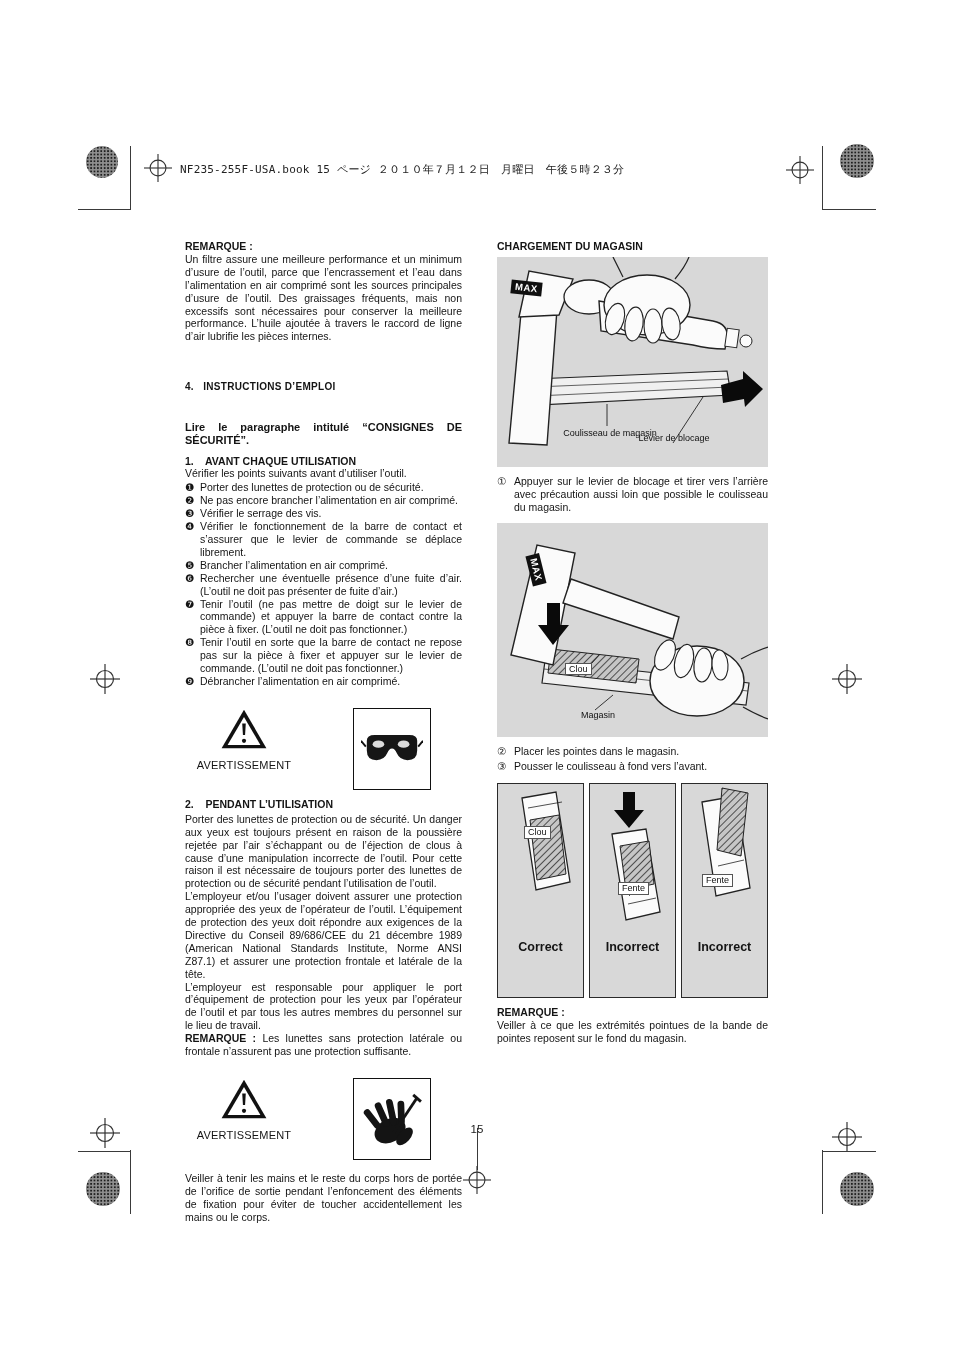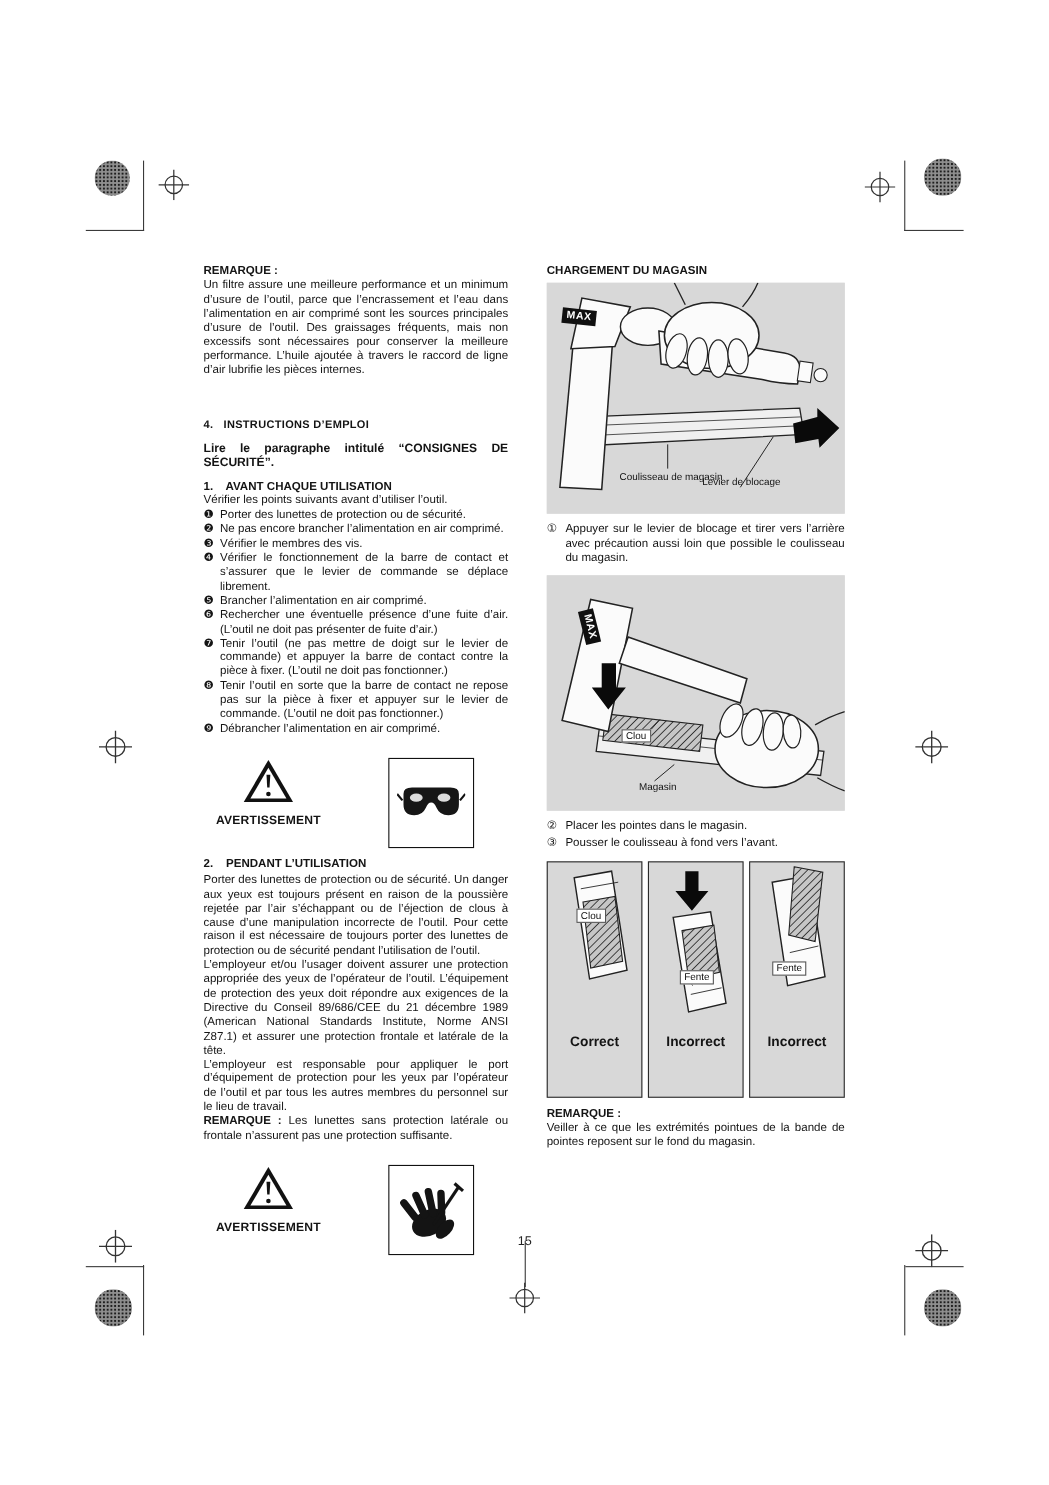--- a/index.html
+++ b/index.html
@@ -19,30 +19,30 @@
   .header-line {
     position:absolute; left:180px; top:162px;
     font-family:"DejaVu Sans Mono", monospace; font-size:11px; color:#222;
     white-space:nowrap; letter-spacing:.2px;
   }
   .col { position:absolute; font-size:10.5px; line-height:1.23; }
   .b { font-weight:bold; }
   .just { text-align:justify; }
   .prelines { white-space:pre-line; }
   .sect { margin-top:38px; font-size:10px; font-weight:bold; letter-spacing:.3px; }
-  .intro { margin-top:8px; font-size:11px; }
+  .intro { margin-top:27px; font-size:11px; }
   .subh { margin-top:7px; }
   .list { margin-top:1px; }
   .li { display:flex; }
   .li .num { width:15px; flex:none; font-size:10.5px; }
   .li .txt { flex:1; text-align:justify; }
   .warnrow { display:flex; align-items:flex-start; margin-top:20px; margin-bottom:8px; }
   .warnleft { width:118px; text-align:center; }
   .warnleft svg { display:block; margin:0 auto; }
-  .warnlabel { font-weight:bold; font-size:11px; margin-top:9px; letter-spacing:.2px; }
+  .warnlabel { font-weight:normal; font-size:11px; margin-top:9px; letter-spacing:.2px; }
   .iconbox {
     width:78px; height:82px; border:1.5px solid #111; background:#fff;
     margin-left:50px; display:flex; align-items:center; justify-content:center;
   }
   .closing { margin-top:12px; }
   .fig { position:relative; width:271px; background:#d8d8d8; }
   .fig1 { height:210px; margin-top:4px; }
   .fig2 { height:214px; margin-top:9px; }
   .fig3wrap { position:relative; width:271px; height:215px; margin-top:11px; }
   .panel {
@@ -117,20 +117,21 @@
   <div class="cropline" style="left:822px;top:1150px;width:1px;height:64px"></div>
   <div class="cropline" style="left:823px;top:1151px;width:53px;height:1px"></div>
 
   <div class="cropline" style="left:477px;top:1128px;width:1px;height:42px"></div>
   <div class="mark reg" style="left:463px;top:1166px;width:28px;height:28px"><svg width="100%" height="100%" viewBox="0 0 30 30">
         <line x1="15" y1="0" x2="15" y2="30" stroke="#333" stroke-width="1.2"></line>
         <line x1="0" y1="15" x2="30" y2="15" stroke="#333" stroke-width="1.2"></line>
         <circle cx="15" cy="15" r="8.5" fill="none" stroke="#333" stroke-width="1.2"></circle>
       </svg></div>
 
+  <div class="header-line">NF235-255F-USA.book  15 ページ  ２０１０年７月１２日　月曜日　午後５時２３分</div>
 
   <div class="col" style="left:185px;top:240px;width:277px">
 
     <div>
       <div class="b">REMARQUE :</div>
       <div class="just">Un filtre assure une meilleure performance et un minimum d’usure de l’outil, parce que l’encrassement et l’eau dans l’alimentation en air comprimé sont les sources principales d’usure de l’outil. Des graissages fréquents, mais non excessifs sont nécessaires pour conserver la meilleure performance. L’huile ajoutée à travers le raccord de ligne d’air lubrifie les pièces internes.</div>
     </div>
 
     <div class="sect">4.&nbsp;&nbsp; INSTRUCTIONS D’EMPLOI</div>
 
@@ -143,21 +144,21 @@
       <div class="li">
           <span class="num">❶</span>
           <span class="txt">Porter des lunettes de protection ou de sécurité.</span>
         </div>
       <div class="li">
           <span class="num">❷</span>
           <span class="txt">Ne pas encore brancher l’alimentation en air comprimé.</span>
         </div>
       <div class="li">
           <span class="num">❸</span>
-          <span class="txt">Vérifier le membres des vis.</span>
+          <span class="txt">Vérifier le serrage des vis.</span>
         </div>
       <div class="li">
           <span class="num">❹</span>
           <span class="txt">Vérifier le fonctionnement de la barre de contact et s’assurer que le levier de commande se déplace librement.</span>
         </div>
       <div class="li">
           <span class="num">❺</span>
           <span class="txt">Brancher l’alimentation en air comprimé.</span>
         </div>
       <div class="li">
@@ -224,20 +225,21 @@
             <rect x="28" y="7" width="7" height="28" rx="3.5" transform="rotate(-12 31.5 21)"></rect>
             <rect x="38" y="9" width="7" height="25" rx="3.5" transform="rotate(-2 41.5 21)"></rect>
             <ellipse cx="45" cy="46" rx="6" ry="11" transform="rotate(42 45 46)"></ellipse>
           </g>
           <line x1="58" y1="6" x2="34" y2="42" stroke="#141414" stroke-width="3"></line>
           <line x1="54" y1="3" x2="62" y2="10" stroke="#141414" stroke-width="3"></line>
         </svg>
       </div>
     </div>
 
+    <div class="just closing">Veiller à tenir les mains et le reste du corps hors de portée de l’orifice de sortie pendant l’enfoncement des éléments de fixation pour éviter de toucher accidentellement les mains ou le corps.</div>
   </div>
 
   <div class="col" style="left:497px;top:240px;width:271px">
 
     <div class="b">CHARGEMENT DU MAGASIN</div>
 
     <div class="fig fig1">
       <svg width="271" height="210" viewBox="0 0 271 210">
         <rect width="271" height="210" fill="#d8d8d8"></rect>
         <polygon points="36,122 230,114 234,138 40,148" fill="#f0f0f0" stroke="#222" stroke-width="1.2"></polygon>

